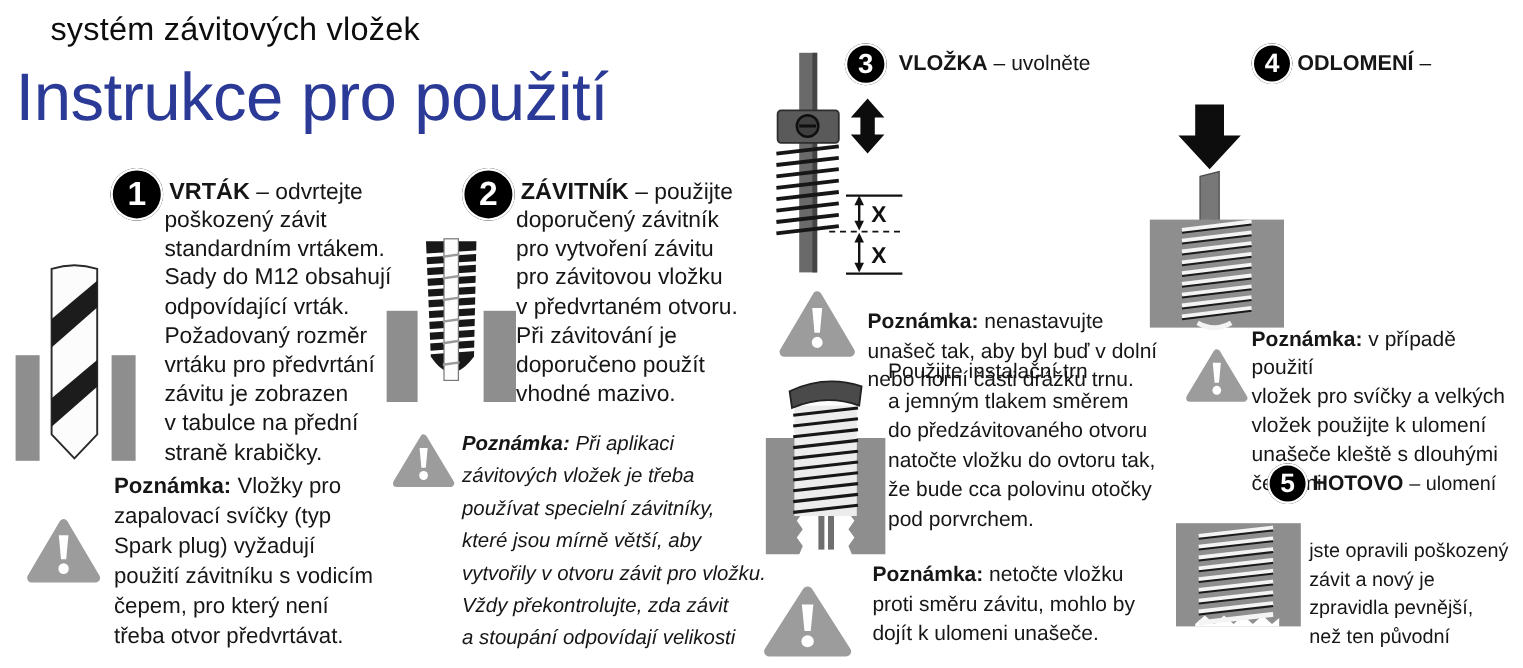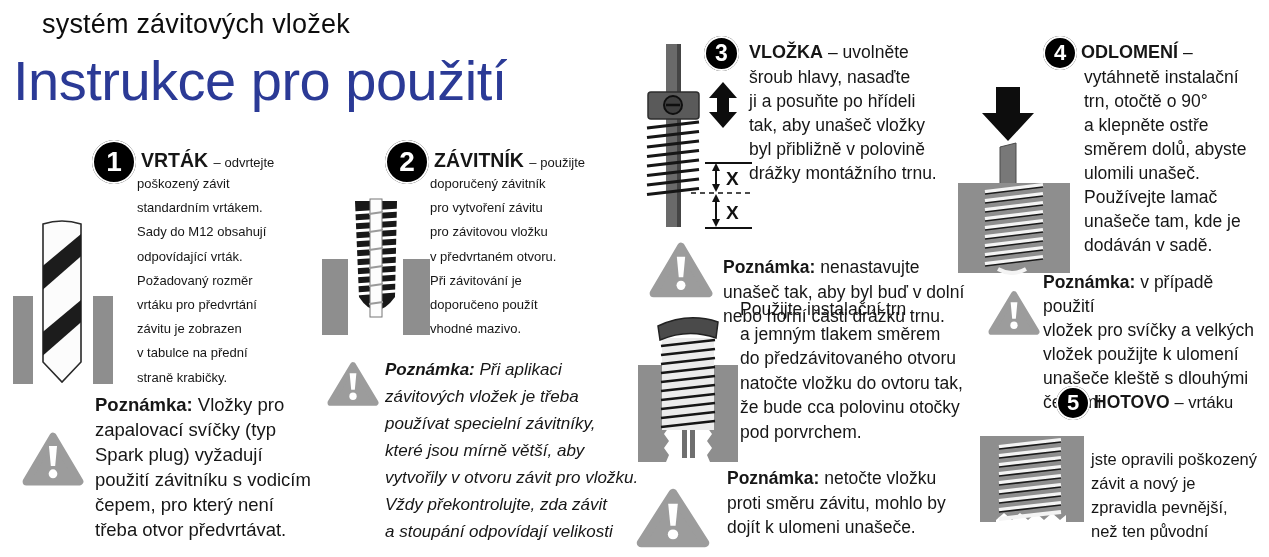--- a/index.html
+++ b/index.html
@@ -10,21 +10,21 @@
   .maintitle{font-size:56px;color:#2b3a96;letter-spacing:-.5px;}
   .badge{background:#000;color:#fff;border-radius:50%;display:flex;align-items:center;justify-content:center;
          font-weight:bold;box-shadow:0 0 0 2px #fff inset;}
   .b-lg{width:44px;height:44px;font-size:28px;}
   .b-sm{width:35px;height:35px;font-size:23px;}
   .head{white-space:nowrap;text-align:right;}
   .head b{font-weight:bold;}
   .txt{white-space:pre-line;line-height:24.2px;}
   .note{white-space:pre-line;line-height:24.4px;margin:0;}
   .note b{font-weight:bold;}
-  .f19{font-size:13px;}
+  .f19{font-size:19px;}
   .f185{font-size:18.5px;}
   .f175{font-size:17.5px;}
   .f17{font-size:17px;}
   .f165{font-size:16.5px;}
   .h19{font-size:19.5px;}
   .h18{font-size:18px;}
   .h175{font-size:17.5px;}
   svg{display:block;}
 </style>
 </head>
@@ -121,25 +121,20 @@
 závitových vložek je třeba
 používat specielní závitníky,
 které jsou mírně větší, aby
 vytvořily v otvoru závit pro vložku.
 Vždy překontrolujte, zda závit
 a stoupání odpovídají velikosti
 šroubu, který chcete použít.</span></p>
 
   <div class="abs badge b-sm" style="left:704px;top:36px;">3</div>
   <div class="abs head h18" style="left:749px;top:42px;"><b>VLOŽKA</b> <span class="f175">– uvolněte</span></div>
-  <div class="abs txt f175" style="left:749px;top:65px;line-height:24px;">šroub hlavy, nasaďte
-ji a posuňte po hřídeli
-tak, aby unašeč vložky
-byl přibližně v polovině
-drážky montážního trnu.</div>
 
   <svg class="abs" style="left:633px;top:32px;" width="122" height="200" viewBox="0 0 122 200">
     <rect x="33" y="12" width="15" height="183" fill="#6a6a6a"></rect>
     <rect x="44" y="12" width="4" height="183" fill="#454545"></rect>
     <rect x="15" y="60" width="51" height="27" rx="3" fill="#5a5a5a" stroke="#2e2e2e" stroke-width="1.5"></rect>
     <circle cx="40" cy="73" r="9" fill="#3f3f3f" stroke="#0f0f0f" stroke-width="2"></circle>
     <line x1="33" y1="73" x2="47" y2="73" stroke="#0f0f0f" stroke-width="2.5"></line>
     <g stroke="#161616" stroke-width="3.2" fill="none">
       <line x1="14" y1="96" x2="66" y2="90"></line>
         <line x1="14" y1="105.5" x2="66" y2="99.5"></line>
@@ -206,28 +201,20 @@
     <path d="M50 10 L93 80 H7 Z" fill="#9c9c9c" stroke="#9c9c9c" stroke-width="12" stroke-linejoin="round"></path>
     <path d="M43.5 25 h13 l-3 31 h-7 z" fill="#fff"></path>
     <circle cx="50" cy="68" r="7" fill="#fff"></circle>
   </svg>
   <p class="abs note f175" style="left:727px;top:466px;line-height:24.5px;"><b>Poznámka:</b> <span>netočte vložku
 proti směru závitu, mohlo by
 dojít k ulomeni unašeče.</span></p>
 
   <div class="abs badge b-sm" style="left:1043px;top:36px;width:34px;height:34px;font-size:22px;">4</div>
   <div class="abs head h18" style="left:1081px;top:42px;"><b>ODLOMENÍ</b> <span class="f175">–</span></div>
-  <div class="abs txt f175" style="left:1084px;top:65px;line-height:24px;">vytáhnetě instalační
-trn, otočtě o 90°
-a klepněte ostře
-směrem dolů, abyste
-ulomili unašeč.
-Používejte lamač
-unašeče tam, kde je
-dodáván v sadě.</div>
 
   <svg class="abs" style="left:958px;top:83px;" width="112" height="192" viewBox="0 0 112 192">
     <path d="M38 4 H62 V30 H76 L50 58 L24 30 H38 Z" fill="#0d0d0d"></path>
     <path d="M42 64 L58 60 L58 104 L42 104 Z" fill="#787878" stroke="#4a4a4a" stroke-width="1"></path>
     <rect x="0" y="100" width="112" height="90" fill="#8e8e8e"></rect>
     <g stroke="#f4f4f4" stroke-width="4">
       <line x1="27" y1="109" x2="85" y2="102"></line>
         <line x1="27" y1="118" x2="85" y2="111"></line>
       <line x1="27" y1="127" x2="85" y2="120"></line>
         <line x1="27" y1="136" x2="85" y2="129"></line>
@@ -256,21 +243,21 @@
     <path d="M43.5 25 h13 l-3 31 h-7 z" fill="#fff"></path>
     <circle cx="50" cy="68" r="7" fill="#fff"></circle>
   </svg>
   <p class="abs note f175" style="left:1043px;top:270px;line-height:24px;"><b>Poznámka:</b> <span>v případě použití
 vložek pro svíčky a velkých
 vložek použijte k ulomení
 unašeče kleště s dlouhými
 čelistmi</span></p>
 
   <div class="abs badge b-sm" style="left:1056px;top:386px;width:34px;height:34px;font-size:22px;">5</div>
-  <div class="abs head h175" style="left:1094px;top:392px;"><b>HOTOVO</b> <span class="f165">– vrtáku</span></div>
+  <div class="abs head h175" style="left:1094px;top:392px;"><b>HOTOVO</b> <span class="f165">– ulomení</span></div>
   <div class="abs txt f165" style="left:1091px;top:415px;line-height:24px;margin-top:32px;">jste opravili poškozený
 závit a nový je
 zpravidla pevnější,
 než ten původní</div>
 
   <svg class="abs" style="left:980px;top:432px;" width="110" height="95" viewBox="0 0 110 95">
     <rect x="0" y="4" width="104" height="86" fill="#8e8e8e"></rect>
     <path d="M16 88 l8 -7 8 7 8 -7 8 7 8 -7 8 7 8 -7 8 7 6 -5 v7 H16 Z" fill="#ffffff"></path>
     <g stroke="#f4f4f4" stroke-width="4">
       <line x1="19" y1="15" x2="81" y2="8"></line>

